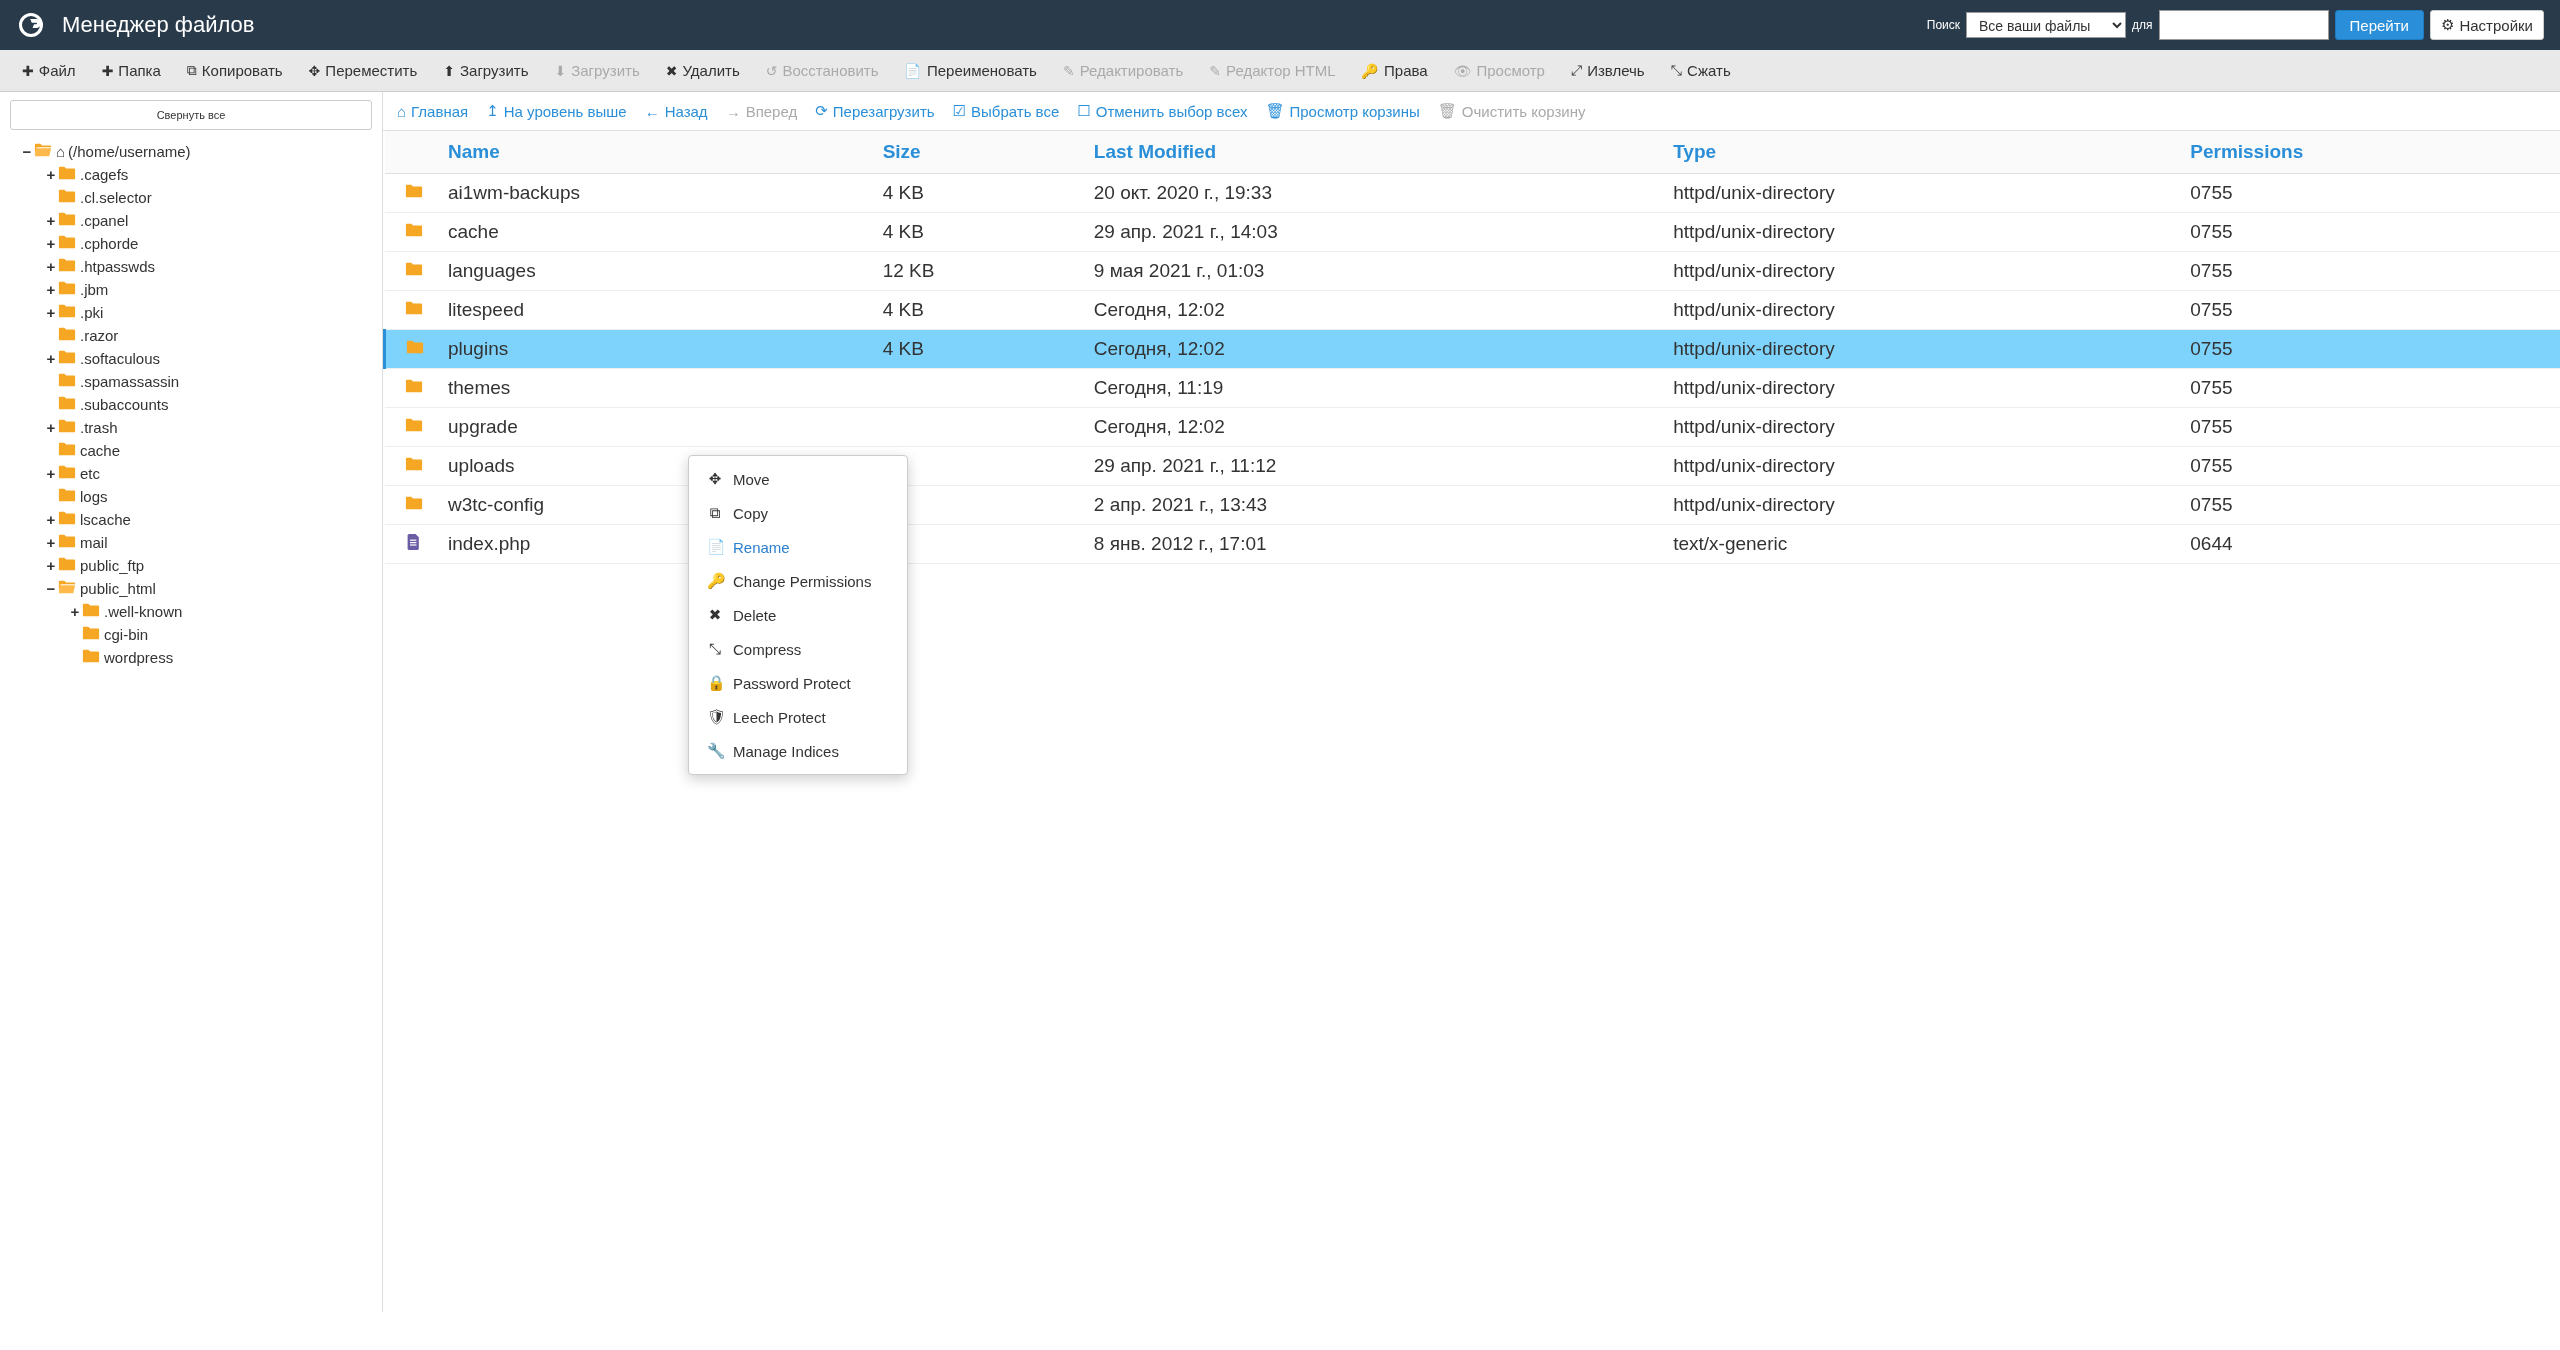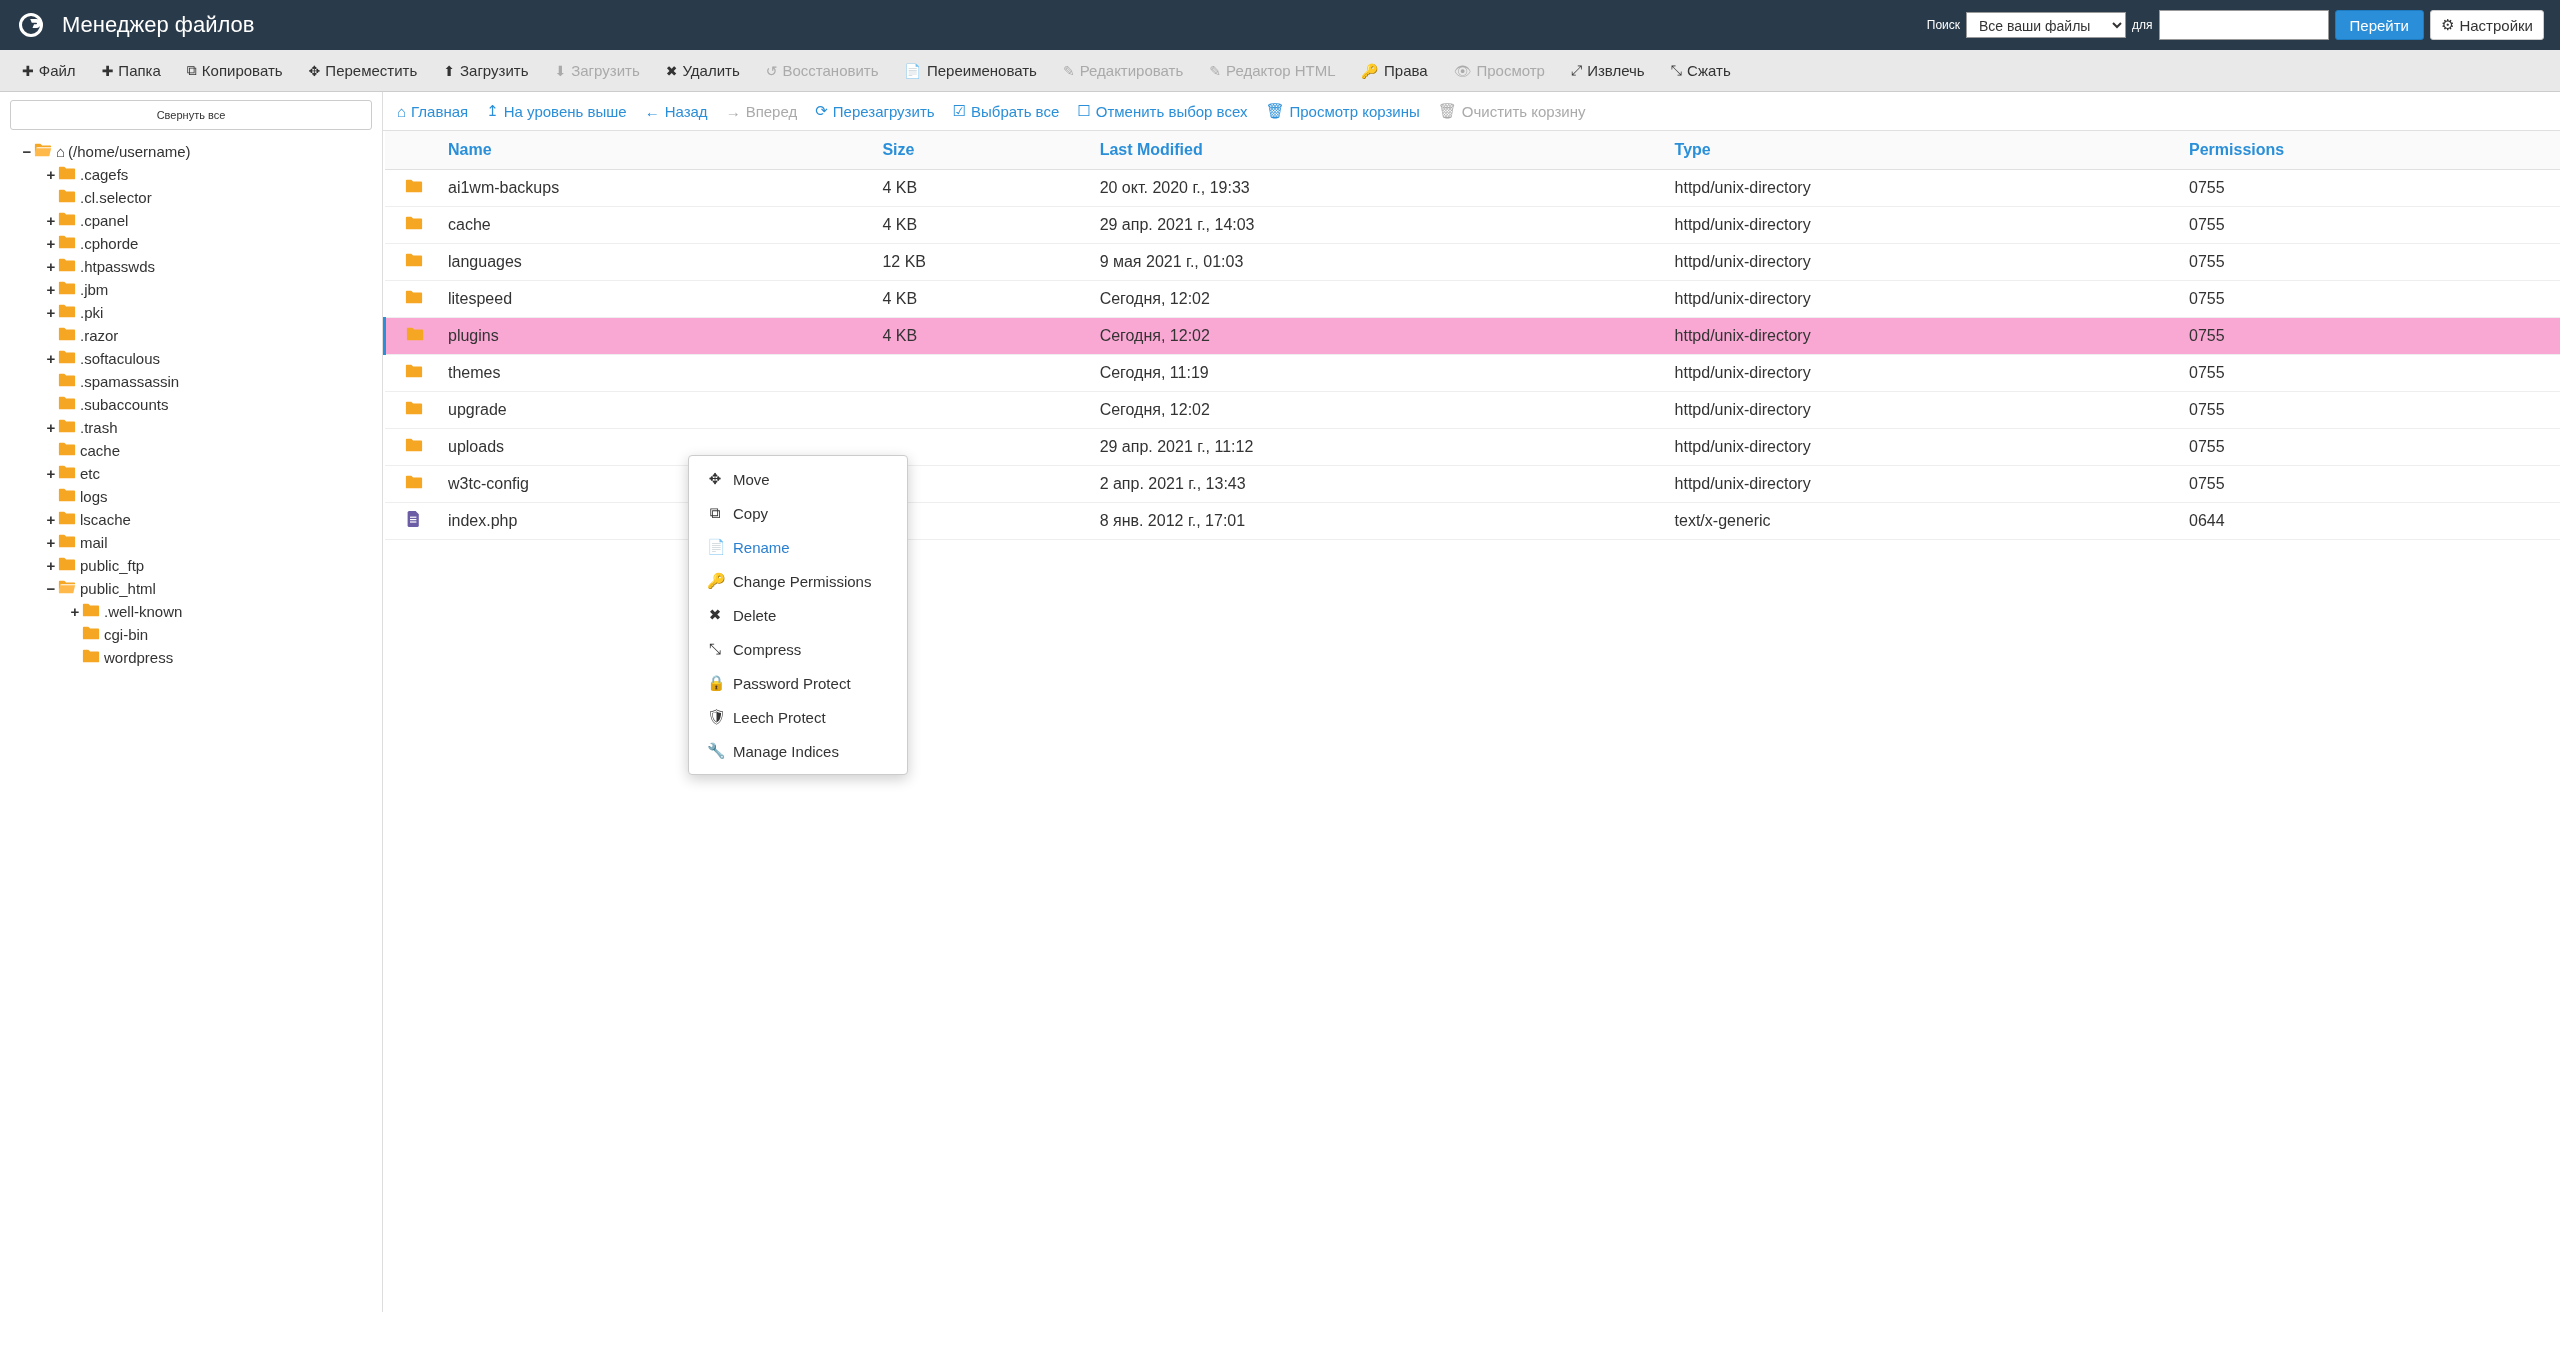--- a/index.html
+++ b/index.html
@@ -31,24 +31,24 @@
 .tree-home-icon { color: #333; margin-right: 3px; }
 .indent-0 { padding-left: 16px; }
 .indent-1 { padding-left: 40px; }
 .indent-2 { padding-left: 64px; }
 
 .content { flex: 1; display: flex; flex-direction: column; }
 .nav-toolbar { padding: 10px 14px; display: flex; flex-wrap: wrap; gap: 18px; align-items: center; border-bottom: 1px solid #e0e0e0; }
 .nav-btn { color: #2a8fd8; font-size: 15px; cursor: pointer; display: inline-flex; align-items: center; gap: 5px; }
 .nav-btn.disabled { color: #aaa; cursor: default; }
 
-.file-table { width: 100%; border-collapse: collapse; font-size: 16px; }
+.file-table { width: 100%; border-collapse: collapse; font-size: 19px; }
 .file-table thead th { text-align: left; padding: 10px 12px; color: #2a8fd8; font-weight: 600; border-bottom: 1px solid #e0e0e0; background: #fafafa; cursor: pointer; }
 .file-table tbody tr { border-bottom: 1px solid #eee; }
-.file-table tbody tr.selected { background: #f9a8d4; border-left: 3px solid #2a8fd8; padding-left: 28px; }
+.file-table tbody tr.selected { background: #7dd3fc; border-left: 3px solid #2a8fd8; padding-left: 28px; }
 .file-table tbody td { padding: 8px 12px; }
 .name-cell { display: flex; align-items: center; gap: 10px; padding-left: 8px; }
 
 .context-menu { position: absolute; background: #fff; border: 1px solid #ccc; box-shadow: 0 4px 14px rgba(0,0,0,0.2); border-radius: 4px; padding: 6px 0; min-width: 220px; z-index: 100; }
 .context-menu-item { padding: 8px 18px; font-size: 15px; cursor: pointer; display: flex; align-items: center; gap: 10px; }
 .context-menu-item.highlighted { color: #2a7fd0; }
 .cm-icon { width: 16px; text-align: center; }
 
 svg.folder { width: 18px; height: 16px; }
 </style>

